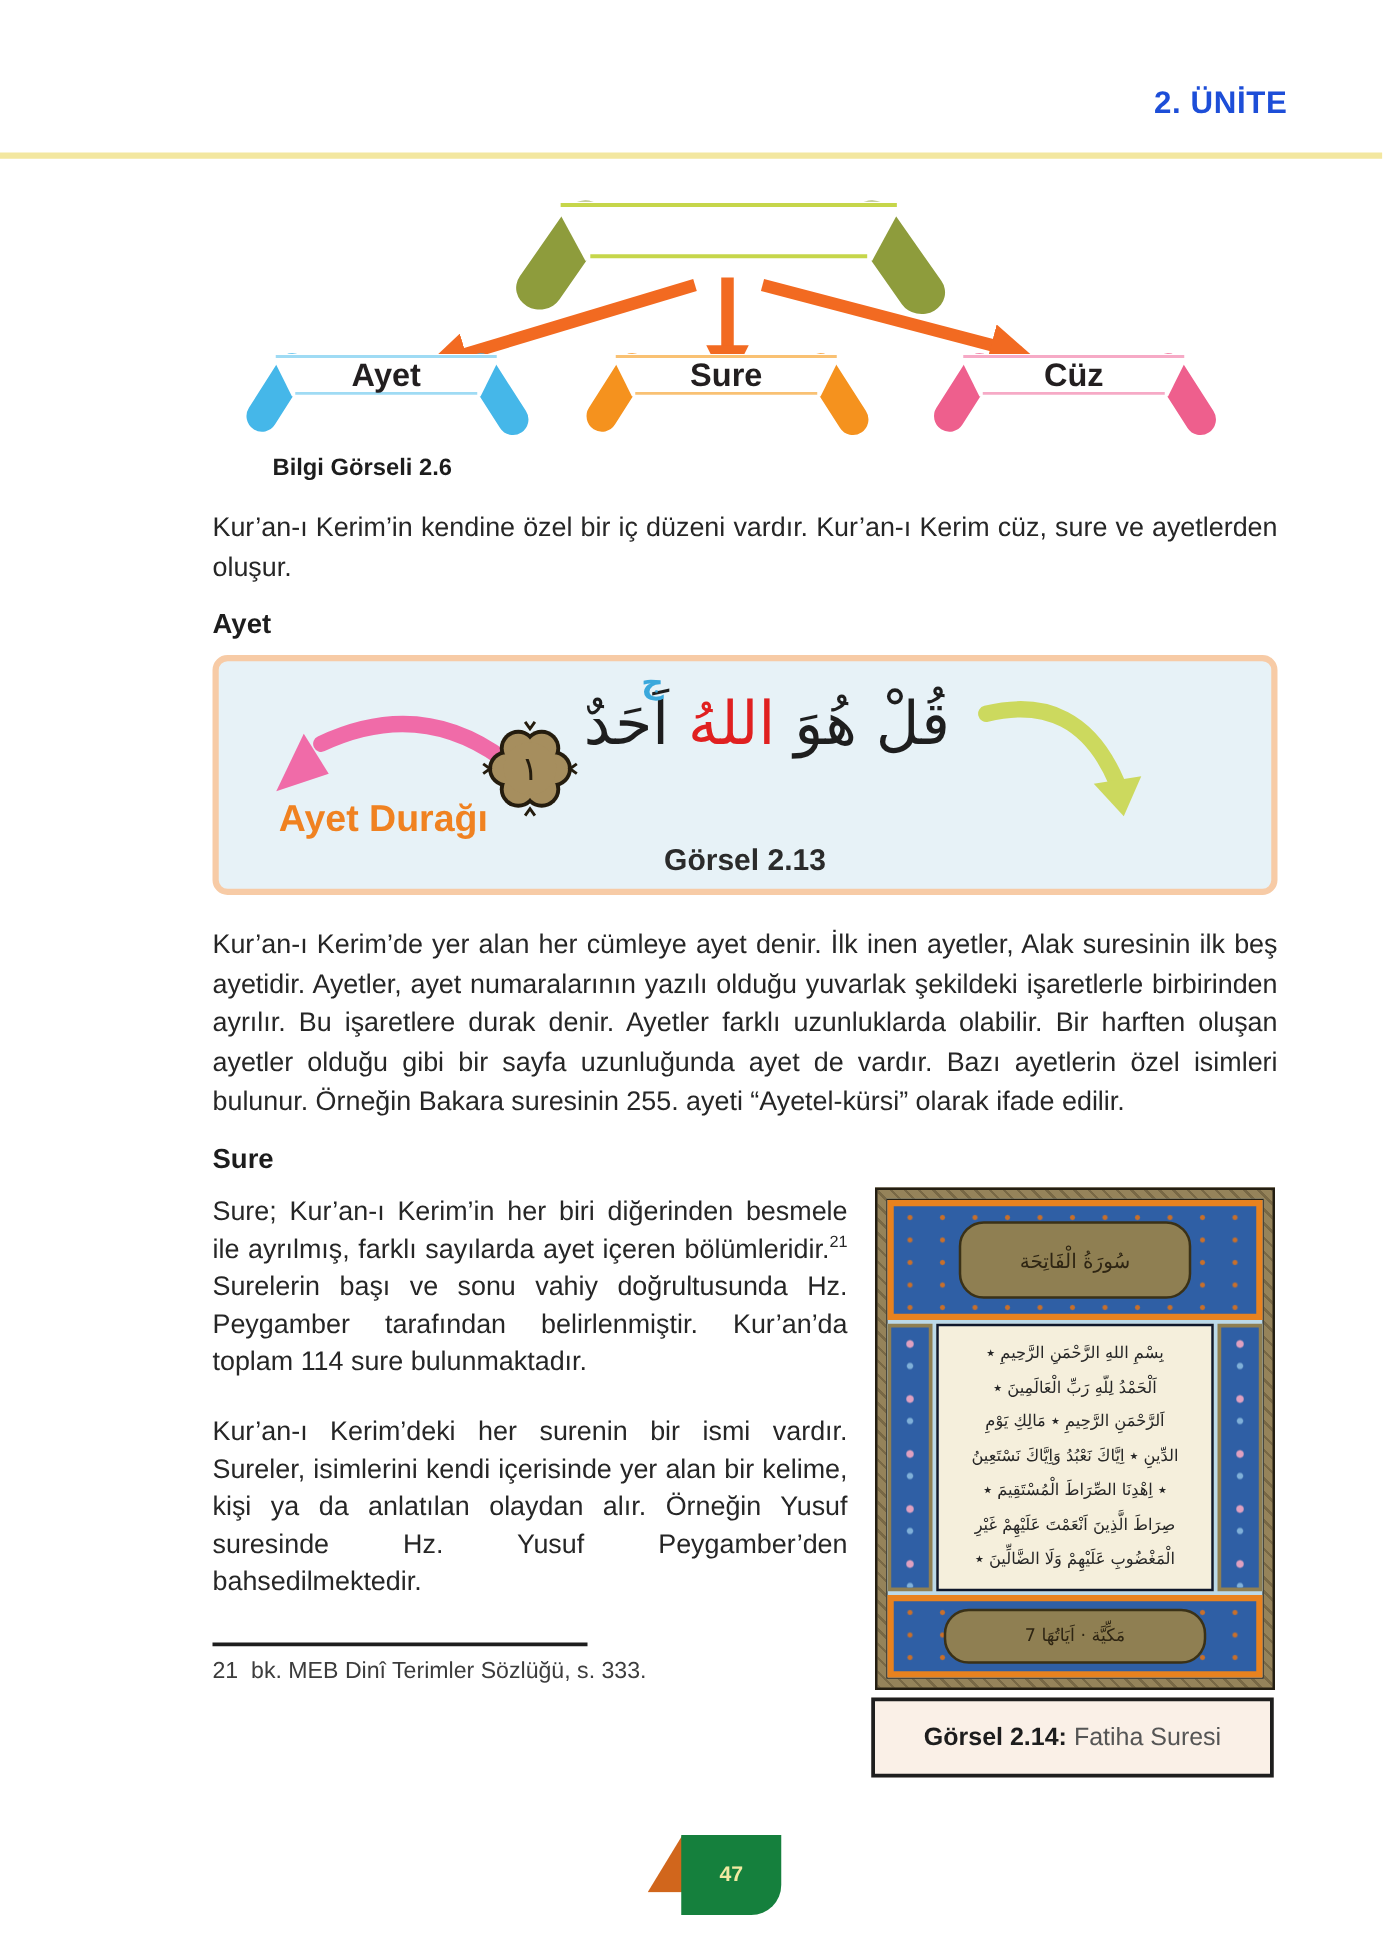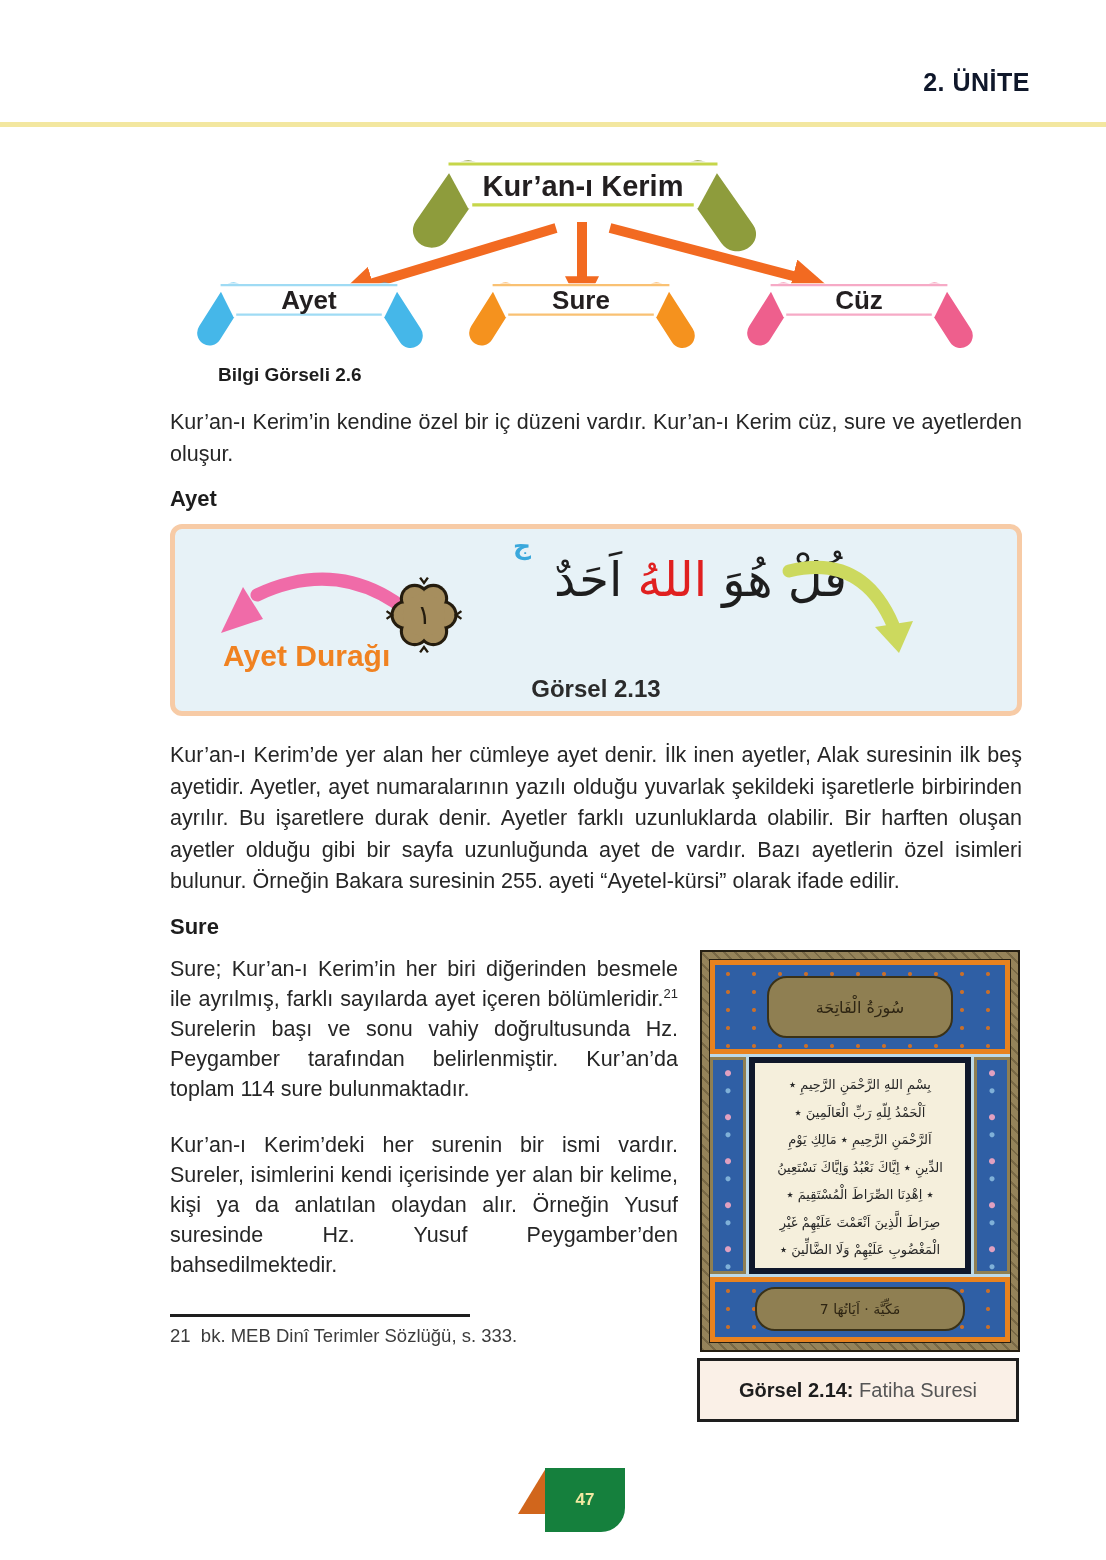--- a/index.html
+++ b/index.html
@@ -1,21 +1,21 @@
 <!DOCTYPE html>
 <html><head>
 <meta charset="utf-8">
 <style>
   html,body{margin:0;padding:0;background:#ffffff;}
   .page{position:relative;width:1106px;height:1560px;background:#ffffff;overflow:hidden;
         font-family:"Liberation Sans",sans-serif;color:#262626;}
 
   
   .unit-label{position:absolute;top:68px;right:76px;font-size:25px;font-weight:bold;
-              color:#0f172a;letter-spacing:.5px;}
+              color:#1d4ed8;letter-spacing:.5px;}
   .yellow-rule{position:absolute;top:122px;left:0;width:1106px;height:5px;background:#f3e7a0;}
 
   
   .content{position:absolute;left:170px;top:146px;width:852px;}
   .section-title{margin:0 0 14px 0;font-size:23.5px;font-weight:bold;color:#1d1d1d;}
   h3.sub{margin:16px 0 0 0;font-size:22px;font-weight:bold;color:#1d1d1d;}
   p.body{margin:6px 0 0 0;font-size:21.5px;line-height:32px;text-align:justify;}
   p.ayet-body{margin-top:24px;line-height:31.5px;}
   .narrow{width:508px;}
   sup.fn{font-size:13px;vertical-align:super;line-height:0;}
@@ -32,21 +32,21 @@
   .banner-child{width:234px;height:72px;top:128px;}
   .banner-child .blabel{font-size:26px;top:2px;height:40px;}
   .banner-ayet{left:22px;} .banner-sure{left:294px;} .banner-cuz{left:572px;}
   .diagram-caption{position:absolute;left:48px;top:214px;font-size:19px;font-weight:bold;color:#1d1d1d;}
 
   
   .figure-box{position:relative;margin-top:12px;height:182px;border:5px solid #f7cba6;
               border-radius:12px;background:#e7f2f7;}
   .fig-abs{position:absolute;}
   .orange-label{color:#f08221;font-weight:bold;font-size:30px;}
-  .verse{direction:rtl;text-align:right;font-family:"DejaVu Sans",sans-serif;
+  .verse{direction:rtl;text-align:left;font-family:"DejaVu Sans",sans-serif;
          font-size:48px;color:#1e1e1e;white-space:nowrap;}
   .verse .allah{color:#e02020;}
   .stop-letter{font-family:"DejaVu Sans",sans-serif;font-size:25px;font-weight:bold;color:#3aa8dc;}
   .ihlas{width:190px;text-align:center;line-height:29px;font-size:22px;}
   .fig13-caption{position:absolute;left:0;right:0;bottom:8px;text-align:center;
                  font-size:24px;font-weight:bold;color:#2b2b2b;}
 
   
   .fatiha{position:absolute;left:700px;top:950px;width:320px;height:402px;box-sizing:border-box;
           border:2px solid #241e12;background:#95835a;padding:7px;
@@ -61,21 +61,21 @@
              display:flex;align-items:center;justify-content:center;
              font-family:"DejaVu Sans",sans-serif;color:#2e2513;}
   .cart-title{width:182px;height:58px;font-size:16px;}
   .cart-foot{width:206px;height:40px;font-size:14px;}
   .f-mid{flex:1;display:flex;column-gap:3px;background:#bcd9e8;}
   .f-side{width:36px;background:#8f7f52;position:relative;}
   .f-side .inner{position:absolute;inset:3px;background:#2f5fa5;
       background-image:radial-gradient(circle at 50% 30%,#e0a0c0 2.5px,rgba(0,0,0,0) 3.5px),
                        radial-gradient(circle at 50% 70%,#7fb0d8 2px,rgba(0,0,0,0) 3px);
       background-size:100% 44px;}
-  .f-text{flex:1;background:#f5efdc;border:6px solid #0f172a;box-sizing:border-box;
+  .f-text{flex:1;background:#f5efdc;border:2px solid #0f172a;box-sizing:border-box;
           padding:8px 6px 4px 6px;direction:rtl;text-align:center;
           font-family:"DejaVu Sans",sans-serif;font-size:13px;line-height:27.5px;color:#262626;}
   .fatiha-caption{position:absolute;left:697px;top:1358px;width:322px;height:64px;box-sizing:border-box;
                   border:3px solid #1e1e1e;background:#faf0e7;display:flex;align-items:center;
                   justify-content:center;font-size:20px;}
   .fatiha-caption .cap-b{font-weight:bold;color:#1d1d1d;}
   .fatiha-caption .cap-t{color:#555555;}
 
   
   .footnote-rule{margin-top:34px;width:300px;border-top:3px solid #1e1e1e;}
@@ -113,21 +113,20 @@
       </svg>
 
       <div class="banner banner-root">
         <svg viewBox="0 0 360 110" preserveAspectRatio="none">
           <line x1="64" y1="26" x2="27" y2="84" stroke-width="38" stroke-linecap="round" stroke="#8e9c3c"></line>
           <line x1="296" y1="26" x2="336" y2="88" stroke-width="38" stroke-linecap="round" stroke="#8e9c3c"></line>
           <polygon points="38,8 322,8 296,60 64,60" fill="#ffffff"></polygon>
           <line x1="44" y1="11" x2="316" y2="11" stroke-width="3.5" stroke="#c6d64a"></line>
           <line x1="68" y1="56" x2="292" y2="56" stroke-width="3.5" stroke="#c6d64a"></line>
         </svg>
-        <span class="blabel">Kur’an-ı Kerim</span>
       </div>
 
       <div class="banner banner-child banner-ayet">
         <svg viewBox="0 0 360 110" preserveAspectRatio="none">
           <line x1="64" y1="26" x2="27" y2="84" stroke-width="38" stroke-linecap="round" stroke="#45b7e9"></line>
           <line x1="296" y1="26" x2="336" y2="88" stroke-width="38" stroke-linecap="round" stroke="#45b7e9"></line>
           <polygon points="38,8 322,8 296,60 64,60" fill="#ffffff"></polygon>
           <line x1="44" y1="11" x2="316" y2="11" stroke-width="3.5" stroke="#9fdbf4"></line>
           <line x1="68" y1="56" x2="292" y2="56" stroke-width="3.5" stroke="#9fdbf4"></line>
         </svg>

